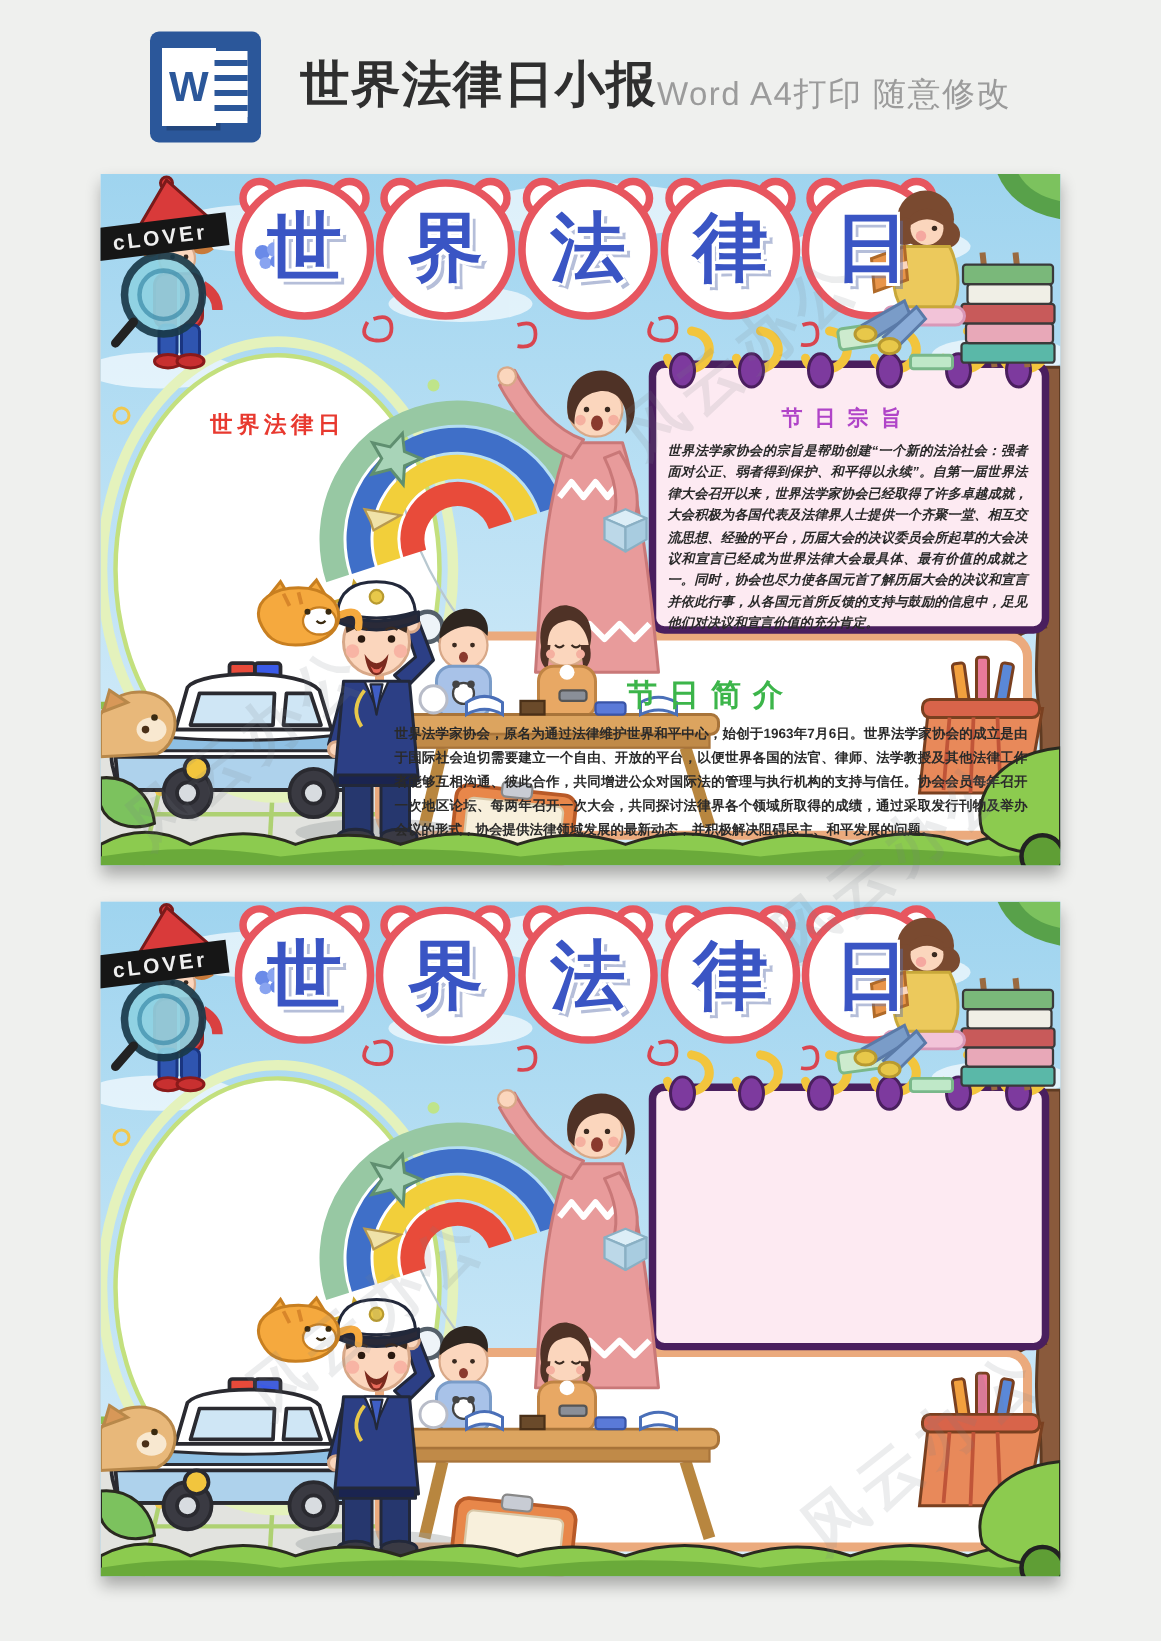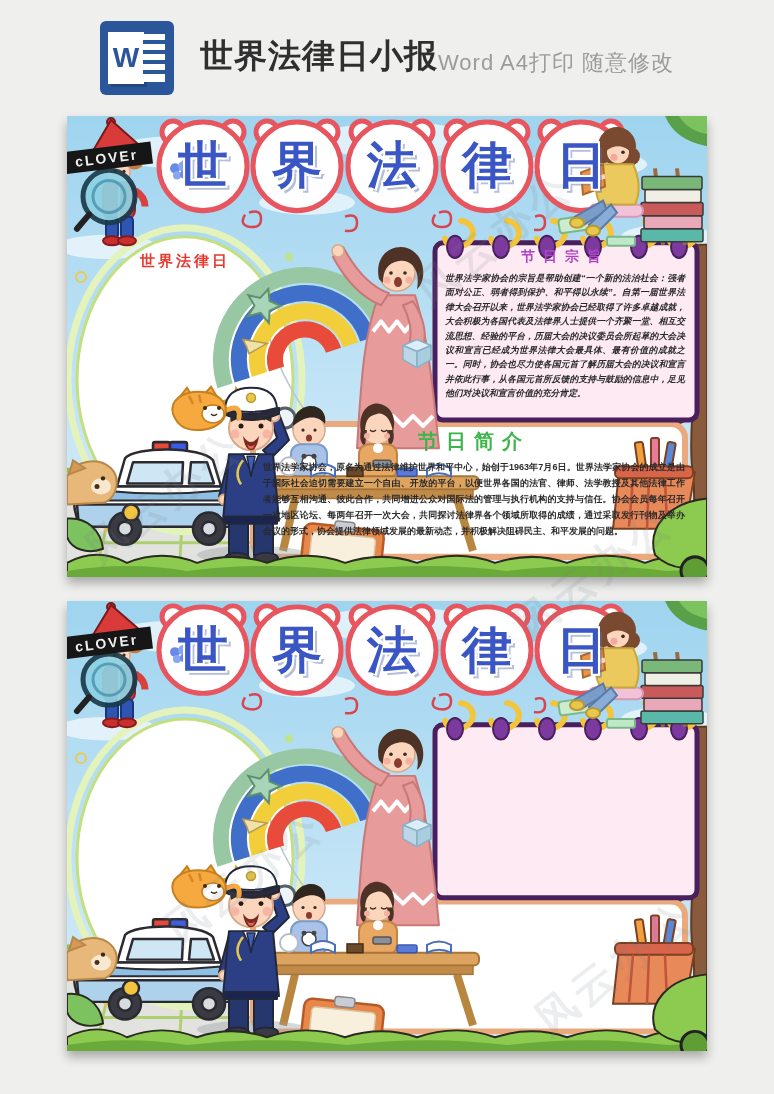--- a/index.html
+++ b/index.html
@@ -27,21 +27,21 @@
   .preview { position:absolute; left:67px; width:640px; box-shadow:0 6px 10px rgba(0,0,0,.3); overflow:hidden; background:#bfe2f3; }
   .preview.p1 { top:116px; height:461px; }
   .preview.p2 { top:601px; height:450px; }
   .scene-svg { position:absolute; left:0; top:0; width:100%; height:100%; display:block; }
 
   .mchar { position:absolute; top:18px; width:70px; height:62px; text-align:center;
     font-size:50px; font-weight:bold; color:#3a55c4; line-height:62px;
     text-shadow:-2px -2px 0 #fff, 2px -2px 0 #fff, -2px 2px 0 #fff, 2px 2px 0 #fff, 4px 4px 0 rgba(90,110,170,.45); }
   .mc0{left:101px}.mc1{left:195px}.mc2{left:290px}.mc3{left:385px}.mc4{left:479px}
 
-  .panel { position:absolute; }
+  .panel { position:absolute;margin-top:22px; }
   .panel-title { text-align:center; font-weight:bold; }
   .panel-body { text-align:justify; font-weight:bold; color:#2a2a2a; }
 
   .left-panel  { left:26px; top:136px; width:184px; }
   .left-panel .panel-title { font-size:15px; letter-spacing:3px; color:#e8392f; }
   .left-panel .panel-body  { margin-top:6px; font-size:9.5px; line-height:20px; }
 
   .right-panel { left:378px; top:132px; width:240px; }
   .right-panel .panel-title { font-size:14px; letter-spacing:8px; color:#b044c8; }
   .right-panel .panel-body  { margin-top:5px; font-size:8.8px; line-height:14.4px;font-style:italic; }

